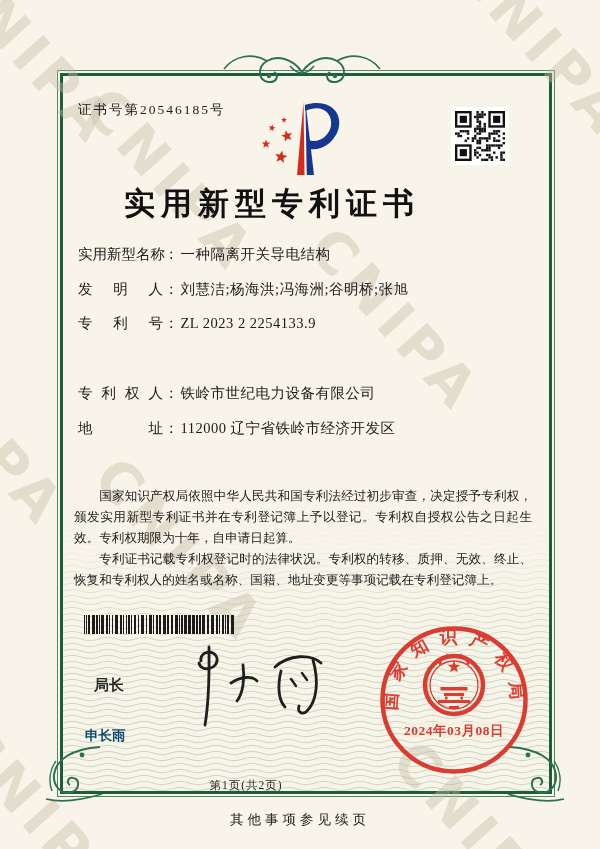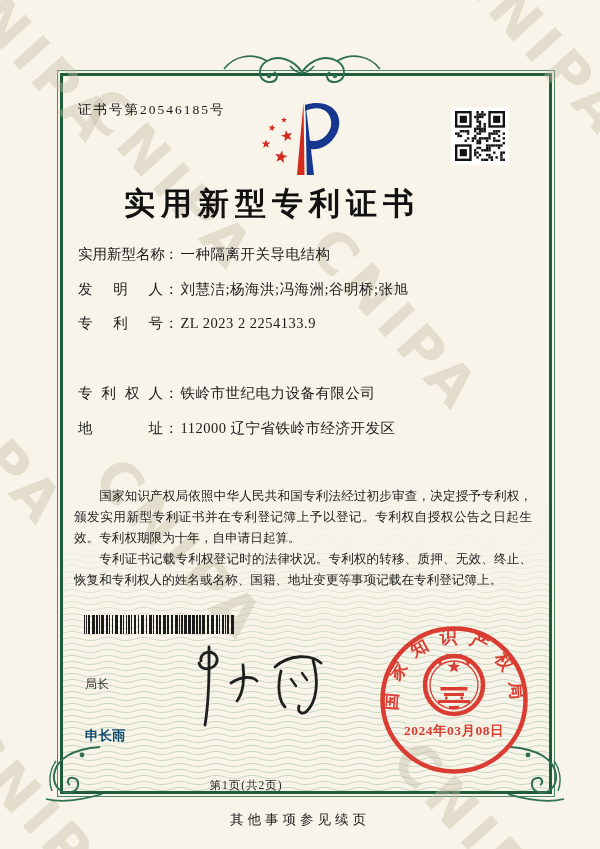--- a/index.html
+++ b/index.html
@@ -40,21 +40,21 @@
   .fval{letter-spacing:.5px;}
   .grant2{position:absolute;left:222px;top:0;}
 
   
   .paras{position:absolute;z-index:3;left:74px;top:486px;width:458px;
          font-size:12.6px;line-height:21px;color:#222;text-align:justify;}
   .paras p{margin:0;text-indent:2em;}
 
   .barcode{position:absolute;z-index:3;left:84px;top:615px;}
 
-  .role{position:absolute;z-index:3;left:85px;top:676px;font-size:12px;font-weight:400;
+  .role{position:absolute;z-index:3;left:94px;top:676px;font-size:15px;font-weight:700;
         color:#2c2c2c;font-family:"Liberation Sans",sans-serif;}
   .dname{position:absolute;z-index:3;left:85px;top:727px;font-size:13.5px;font-weight:700;
         color:#0c4a6e;font-family:"Liberation Sans",sans-serif;}
   .sig{position:absolute;z-index:4;left:163px;top:643px;}
 
   .seal{position:absolute;z-index:4;left:377px;top:623px;opacity:.93;}
   .seal text{font-family:"Liberation Serif",serif;}
 
   .pageno{position:absolute;z-index:3;left:0;width:492px;top:778px;text-align:center;
           font-size:11.5px;color:#2a2a2a;letter-spacing:1px;}

